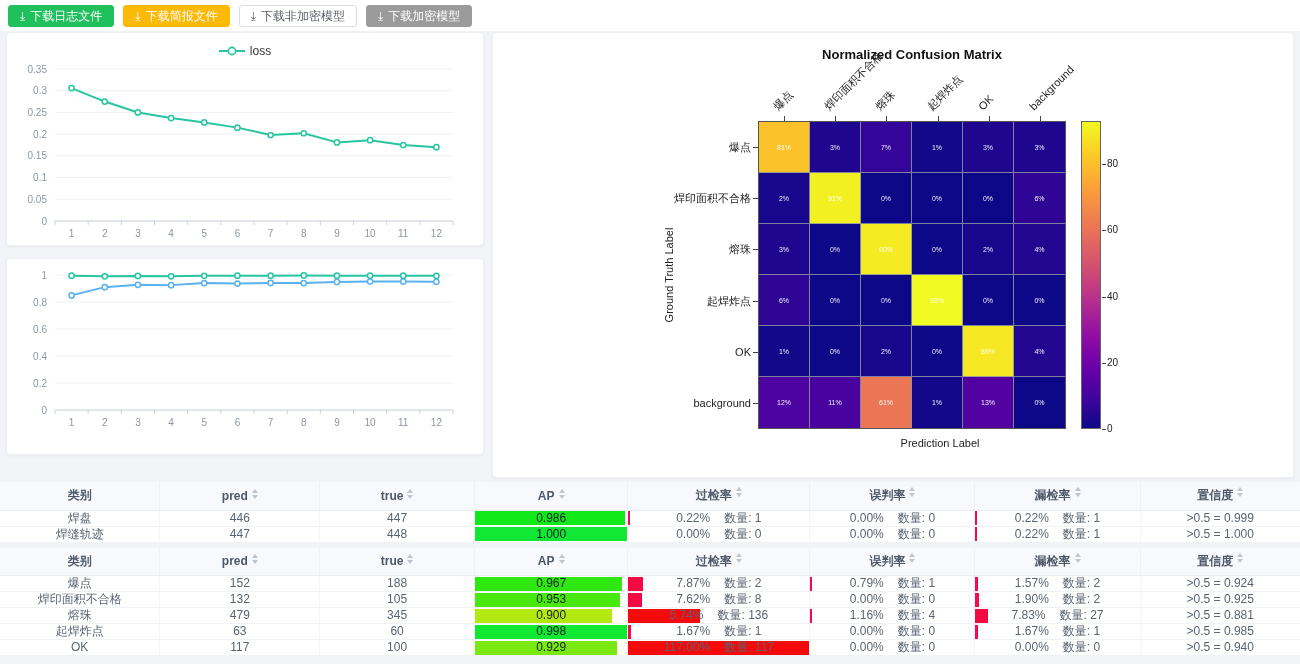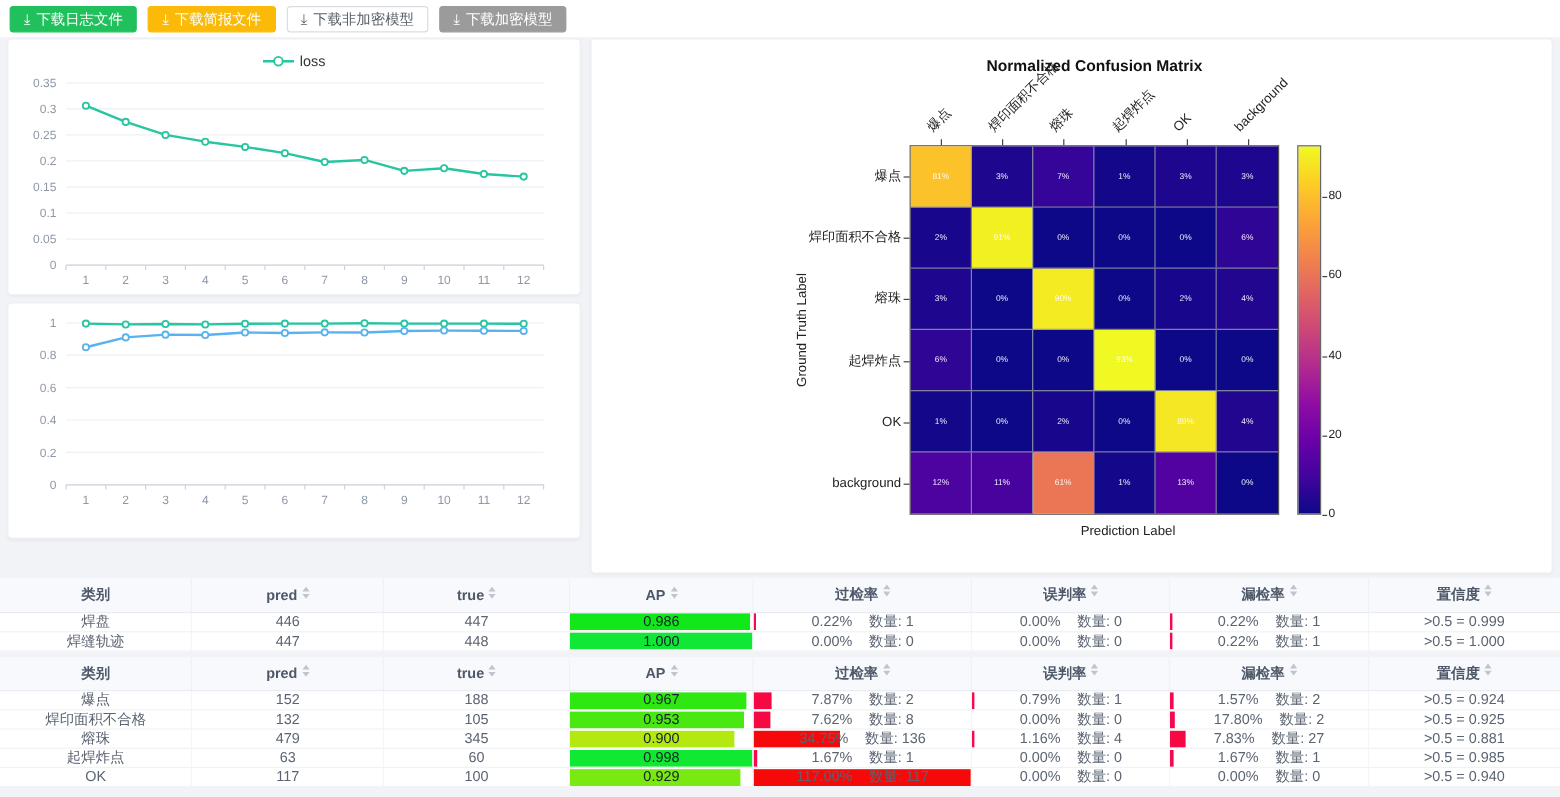--- a/index.html
+++ b/index.html
@@ -12,21 +12,21 @@
     font-family:inherit; }
   .btn .dl-ic { font-size:12px; line-height:1; }
   .btn.success { background:#20c05c; border-color:#20c05c; }
   .btn.warning { background:#fbba07; border-color:#fbba07; }
   .btn.plain   { background:#fff; border-color:#d9dde3; color:#5a6068; }
   .btn.info    { background:#9b9b9b; border-color:#9b9b9b; }
   
   .main { display:flex; gap:8px; padding:1px 6px 0 6px; align-items:flex-start; }
   .card { background:#fff; border:1px solid #eef0f4; border-radius:4px;
     box-shadow:0 1px 3px rgba(0,0,0,.04); }
-  .left-col { width:478px; display:flex; flex-direction:column; gap:6px; }
+  .left-col { width:478px; display:flex; flex-direction:column; gap:12px; }
   .card-chart1 { height:214px; padding-top:8px; }
   .card-chart2 { height:197px; padding-top:8px; }
   .card-matrix { flex:1; height:446px; position:relative; }
   .legend { display:flex; justify-content:center; gap:18px; height:20px; align-items:center; }
   .legend-item { display:flex; align-items:center; gap:5px; cursor:pointer; }
   .legend-item span { font-size:12px; color:#333; }
   
   .cm-title { position:absolute; left:419px; top:14px; transform:translateX(-50%);
     font-size:13px; font-weight:bold; color:#111; white-space:nowrap; }
   .cm-grid { position:absolute; left:265px; top:88px; width:308px; height:308px;
@@ -555,35 +555,35 @@
           </td>
           <td><div class="bar" style="width: 7.62%; min-width: 2px; background: rgb(246, 9, 67);"></div><div class="rate-txt">
               <span>7.62%</span>
               <span>数量: 8</span>
             </div></td>
           <td><div class="rate-txt">
               <span>0.00%</span>
               <span>数量: 0</span>
             </div></td>
           <td><div class="bar" style="width: 1.9%; min-width: 2px; background: rgb(246, 9, 77);"></div><div class="rate-txt">
-              <span>17.80%</span>
+              <span>1.90%</span>
               <span>数量: 2</span>
             </div></td>
           <td>&gt;0.5 = 0.925</td>
         </tr>
         <tr>
           <td>熔珠</td>
           <td>479</td>
           <td>345</td>
           <td>
             <div class="bar" style="width: 90%; background: rgb(179, 232, 17);"></div>
             <div class="ap-txt">0.900</div>
           </td>
           <td><div class="bar" style="width: 39.42%; min-width: 2px; background: rgb(246, 9, 10);"></div><div class="rate-txt">
-              <span>34.75%</span>
+              <span>5.74%</span>
               <span>数量: 136</span>
             </div></td>
           <td><div class="bar" style="width: 1.16%; min-width: 2px; background: rgb(246, 9, 78);"></div><div class="rate-txt">
               <span>1.16%</span>
               <span>数量: 4</span>
             </div></td>
           <td><div class="bar" style="width: 7.83%; min-width: 2px; background: rgb(246, 9, 66);"></div><div class="rate-txt">
               <span>7.83%</span>
               <span>数量: 27</span>
             </div></td>

